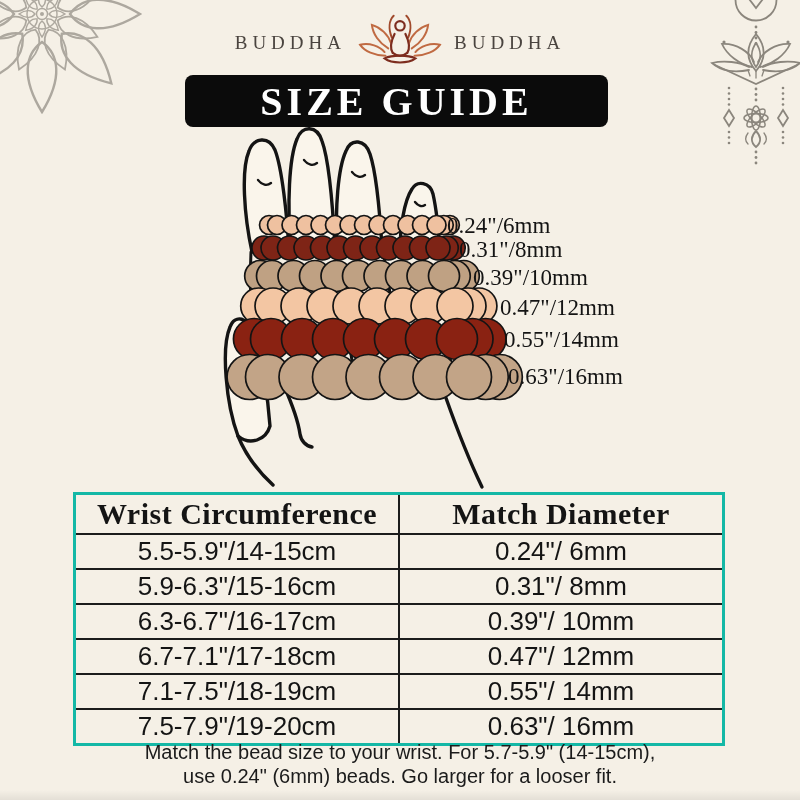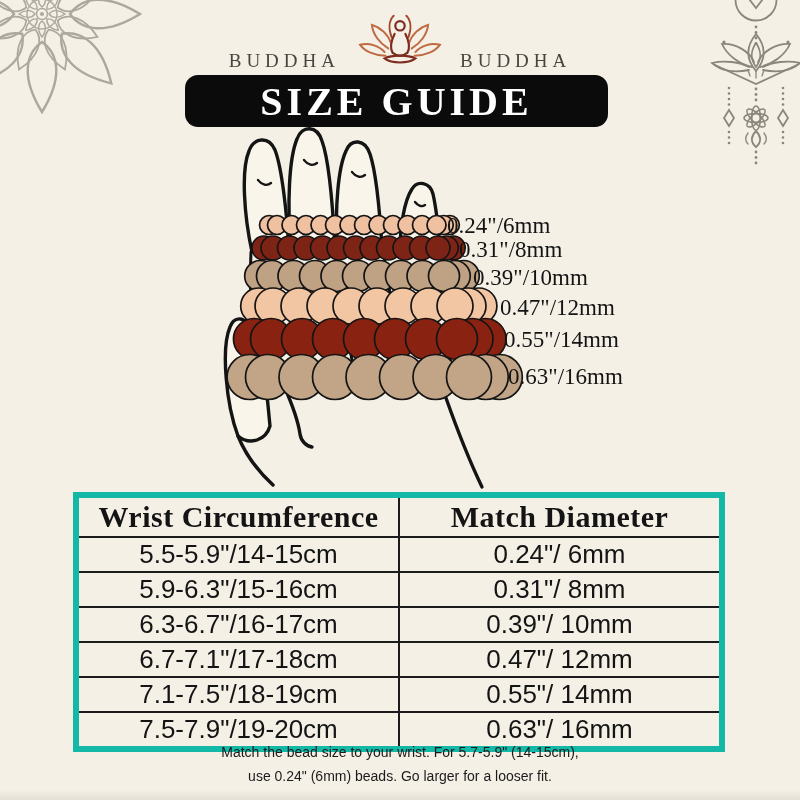--- a/index.html
+++ b/index.html
@@ -10,44 +10,44 @@
   }
   .stage::after { content:""; position:absolute; left:0; right:0; bottom:0; height:10px;
     background:linear-gradient(rgba(0,0,0,0), rgba(0,0,0,0.07)); pointer-events:none; }
 
   
   .mandala { position:absolute; left:0; top:0; }
   .ornament { position:absolute; left:692px; top:0; }
 
   
   .logo { position:absolute; top:14px; left:0; width:100%;
-    display:flex; justify-content:center; align-items:flex-end; gap:16px; }
+    display:flex; justify-content:center; align-items:center; gap:10px; }
   .brand { font:19px "Liberation Serif", serif; letter-spacing:5px; color:#4A443F; }
 
   
   .banner { position:absolute; left:185px; top:75px; width:423px; height:52px;
-    background:#0B0B0B; border-radius:13px;
+    background:#0B0B0B; border-radius:8px;
     display:flex; align-items:center; justify-content:center; }
   .banner span { font:bold 40px "Liberation Serif", serif; letter-spacing:4px; color:#FFFFFF; }
 
   
   .diagram { position:absolute; left:180px; top:125px; width:460px; height:375px; }
   #beads circle { stroke:#141414; stroke-width:1.7; }
   .bead-label { font:23px "Liberation Serif", serif; fill:#141414; }
 
   
   .size-table { position:absolute; left:73px; top:492px; width:652px;
-    border-collapse:collapse; table-layout:fixed; border:6px solid #14b8a6; }
+    border-collapse:collapse; table-layout:fixed; border:3px solid #14b8a6; }
   .size-table th, .size-table td { border:2px solid #1C1C1C; text-align:center; vertical-align:middle; }
   .size-table th { height:36px; font:bold 30px "Liberation Serif", serif; letter-spacing:0.5px; }
   .size-table td { height:31px; font:26px "Liberation Sans", sans-serif; }
 
   
   .note { position:absolute; top:740px; left:0; width:100%;
-    text-align:center; font-size:14px; line-height:24px; color:#1B1B1B; }
+    text-align:center; font-size:20px; line-height:24px; color:#1B1B1B; }
 </style>
 </head>
 <body>
 
 <div class="stage">
 
   <svg class="mandala" width="180" height="180" viewBox="0 0 180 180">
     <defs>
       <path id="petalA" d="M 0 28 C 17 40 21 64 0 98 C -21 64 -17 40 0 28 Z"></path>
       <path id="petalB" d="M 0 17 C 11 23 14 40 0 60 C -14 40 -11 23 0 17 Z"></path>

